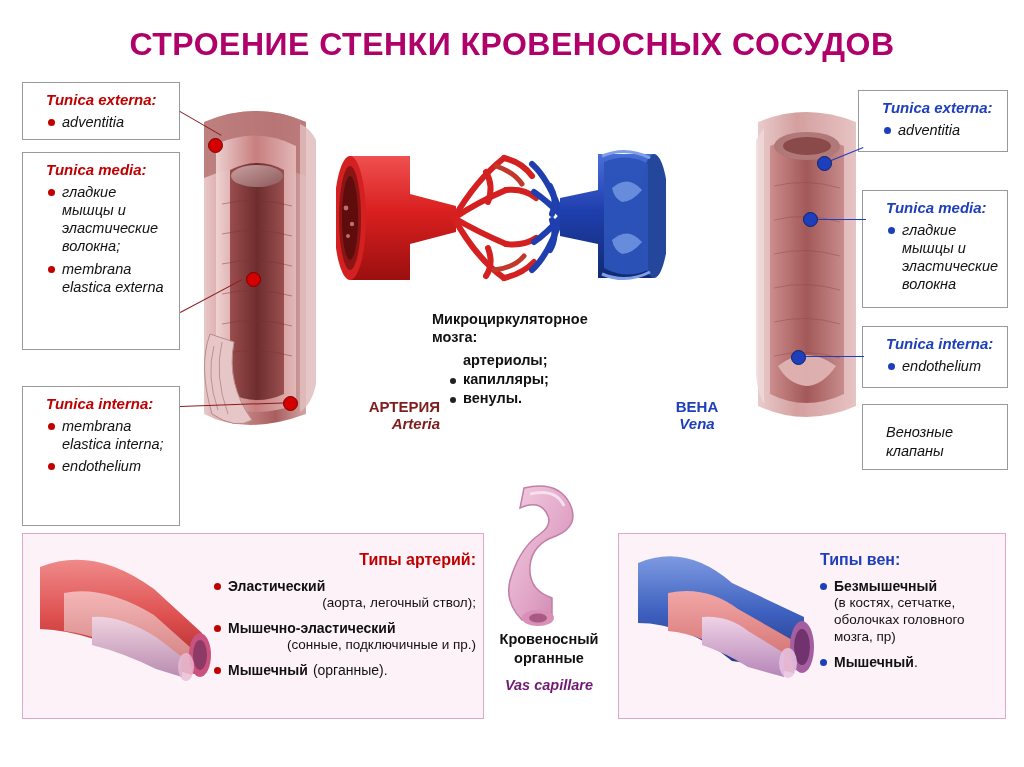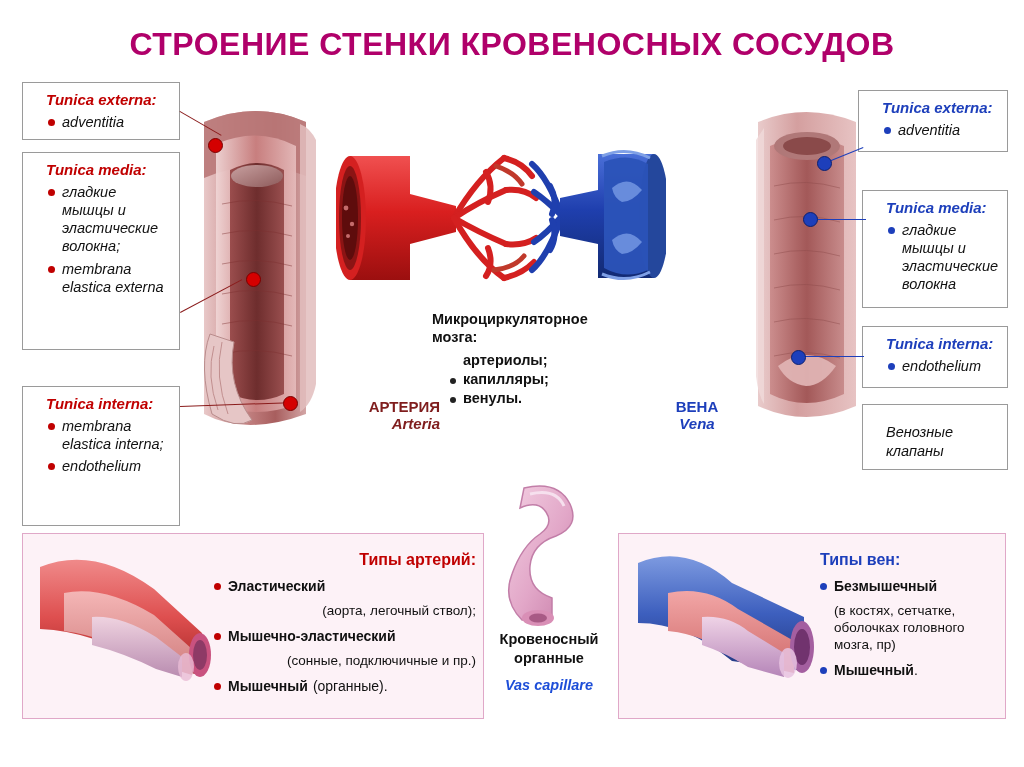--- a/index.html
+++ b/index.html
@@ -170,34 +170,33 @@
     margin-top: 7px;
   }
   .panel-line .dot {
     width: 7px; height: 7px; border-radius: 50%;
     margin: 6px 7px 0 0; flex: 0 0 auto;
   }
   .sub {
     font-size: 13.5px;
     margin-left: 14px;
     line-height: 1.25;
-    margin-top: 8px;
   }
   .b { font-weight: bold; }
 
   .cap-label {
     position: absolute;
     text-align: center;
     font-size: 14.5px;
     font-weight: bold;
     color: #111;
     line-height: 1.3;
   }
   .cap-label .lat {
-    color: #1d4ed8;
+    color: #701a75;
     font-style: italic;
   }
 </style>
 </head>
 <body>
 
 <div class="canvas">
 
   <div class="title">СТРОЕНИЕ СТЕНКИ КРОВЕНОСНЫХ СОСУДОВ</div>
 

